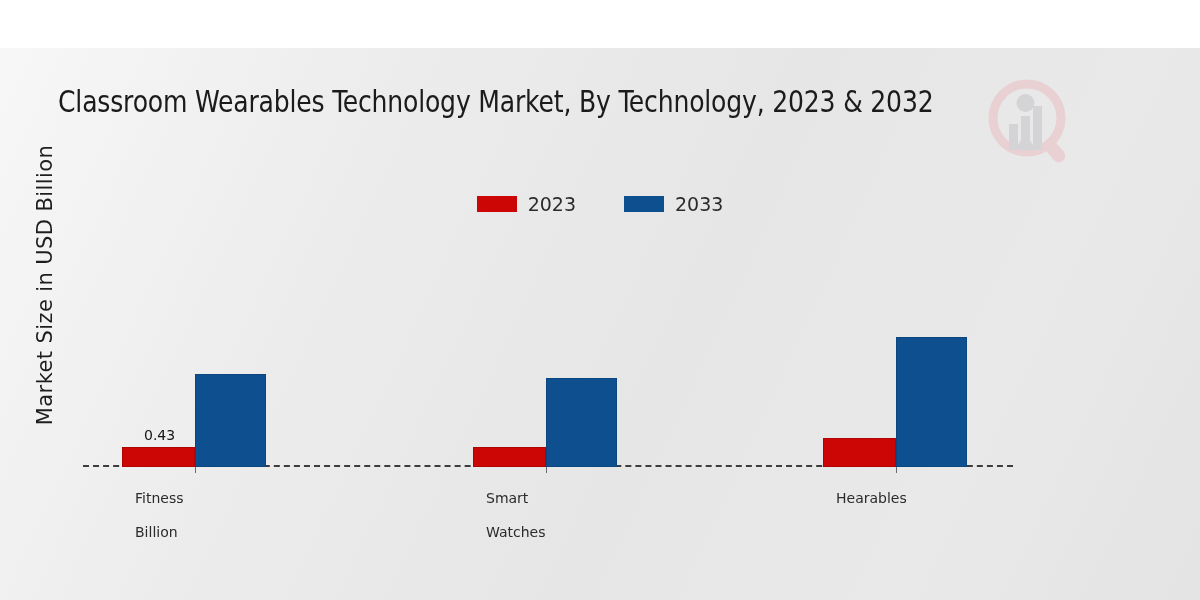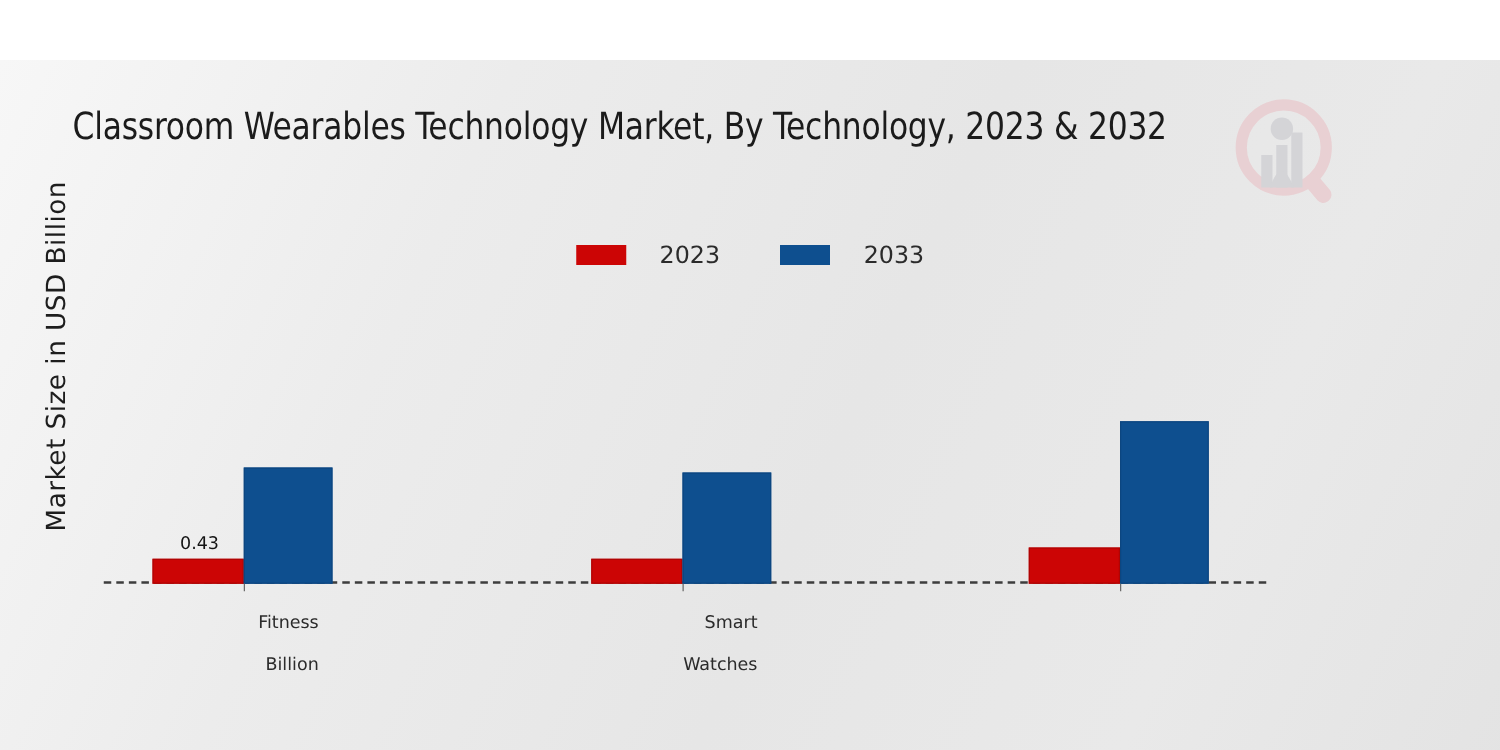--- a/index.html
+++ b/index.html
@@ -55,21 +55,21 @@
     top: 145px;
     width: 1200px;
     display: flex;
     justify-content: center;
     align-items: center;
     gap: 48px;
   }
   .legend-item {
     display: flex;
     align-items: center;
-    gap: 27px;
+    gap: 11px;
   }
   .legend-swatch {
     width: 40px;
     height: 16px;
     display: block;
   }
   .legend-label {
     font-size: 19px;
     color: #2b2b2b;
   }
@@ -144,21 +144,21 @@
     bottom: -6px;
     width: 1px;
     height: 6px;
     background: #6b6b6b;
   }
   .cat-label {
     position: absolute;
     top: 245px;
     font-size: 14px;
     color: #2b2b2b;
-    text-align: right;
+    text-align: left;
     line-height: 17px;
     white-space: pre-line;
   }
 
   
   #footer-bar {
     position: absolute;
     left: 0;
     top: 588px;
     width: 1200px;
@@ -228,19 +228,23 @@
       </div>
     </div>
 
     <div class="group" style="left:740px; width:183px;">
       <div class="group-inner">
         <div class="bar red" style="left:0px;  width:73px; height:29px;"></div>
         <div class="bar blue" style="left:73px; width:71px; height:130px;"></div>
         <div class="bar-label" style="left:22px; bottom:33px;"></div>
       </div>
       <div class="tick" style="left:73px;"></div>
+      <div class="cat-label" style="left:13px; width:120px;">
+        <div>Hearables</div>
+        <div></div>
+      </div>
     </div>
 
   </div>
 
   <div id="footer-bar"></div>
 
 </div>
 
 </body></html>

